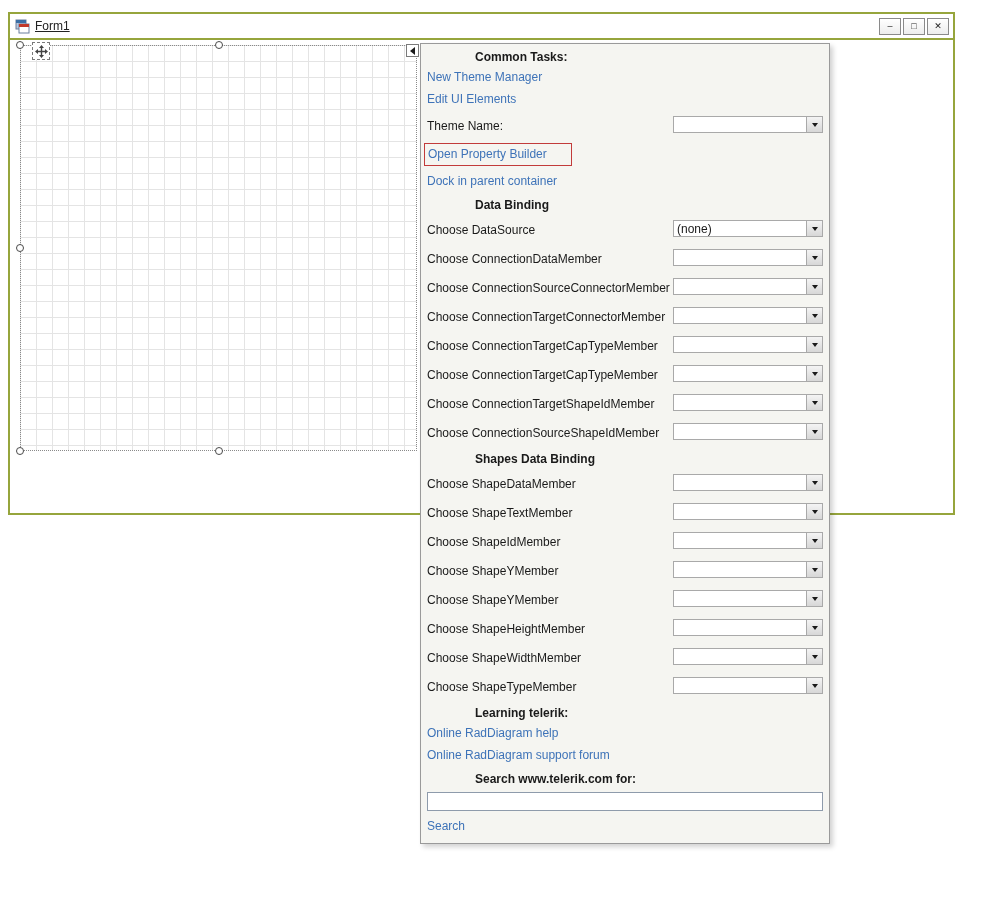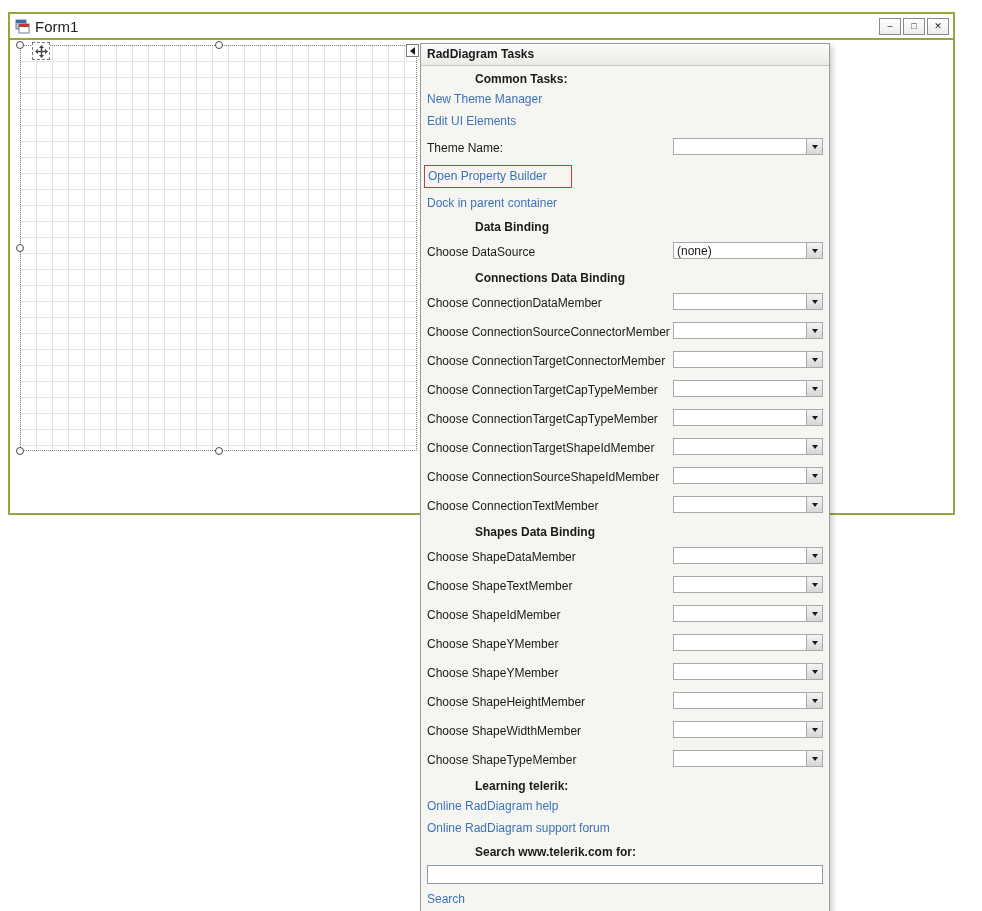--- a/index.html
+++ b/index.html
@@ -21,21 +21,21 @@
     background: #fff;
     z-index: 1;
   }
   .titlebar {
     height: 26px;
     display: flex; align-items: center; gap: 5px;
     padding: 0 4px;
     border-bottom: 2px solid var(--window_green, #96A53C);
     background: #fff;
   }
-  .title-text { font-size: 15px; color: #222; }
+  .title-text { font-size: 12px; color: #222; text-decoration: underline; }
   .win-buttons { margin-left: auto; display: flex; gap: 2px; }
   .win-btn {
     width: 22px; height: 17px;
     border: 1px solid #8a8a8a;
     background: linear-gradient(#ffffff, #ededed);
     display: flex; align-items: center; justify-content: center;
     font-size: 9px; line-height: 1; color: #222; cursor: default;
   }
   .client { position: relative; width: 100%; height: calc(100% - 28px); background: #fff; }
 
@@ -175,21 +175,20 @@
       </span>
     </div>
   </div>
 </div>
 
 <div class="smarttag-btn">
   <span class="smarttag-arrow"></span>
 </div>
 
 <div class="panel">
-  <div class="panel-header">RadDiagram Tasks</div>
 
   <div class="b">Common Tasks:</div>
 
   <div class="lnk">
     <a class="tag-link">New Theme Manager</a>
   </div>
   <div class="lnk">
     <a class="tag-link">Edit UI Elements</a>
   </div>
 
@@ -217,21 +216,20 @@
   <div class="combo-row">
     <span class="lbl">Choose DataSource</span>
     <div class="combo">
       <span class="combo-value">(none)</span>
       <span class="combo-btn">
           <i class="combo-arrow"></i>
         </span>
     </div>
   </div>
 
-  <div class="b">Connections Data Binding</div>
 
   <div class="combo-row">
     <span class="lbl">Choose ConnectionDataMember</span>
     <div class="combo">
       <span class="combo-value"></span>
       <span class="combo-btn">
           <i class="combo-arrow"></i>
         </span>
     </div>
   </div>
@@ -275,29 +273,20 @@
     <span class="lbl">Choose ConnectionTargetShapeIdMember</span>
     <div class="combo">
       <span class="combo-value"></span>
       <span class="combo-btn">
           <i class="combo-arrow"></i>
         </span>
     </div>
   </div>
   <div class="combo-row">
     <span class="lbl">Choose ConnectionSourceShapeIdMember</span>
-    <div class="combo">
-      <span class="combo-value"></span>
-      <span class="combo-btn">
-          <i class="combo-arrow"></i>
-        </span>
-    </div>
-  </div>
-  <div class="combo-row">
-    <span class="lbl">Choose ConnectionTextMember</span>
     <div class="combo">
       <span class="combo-value"></span>
       <span class="combo-btn">
           <i class="combo-arrow"></i>
         </span>
     </div>
   </div>
 
   <div class="b">Shapes Data Binding</div>
 

